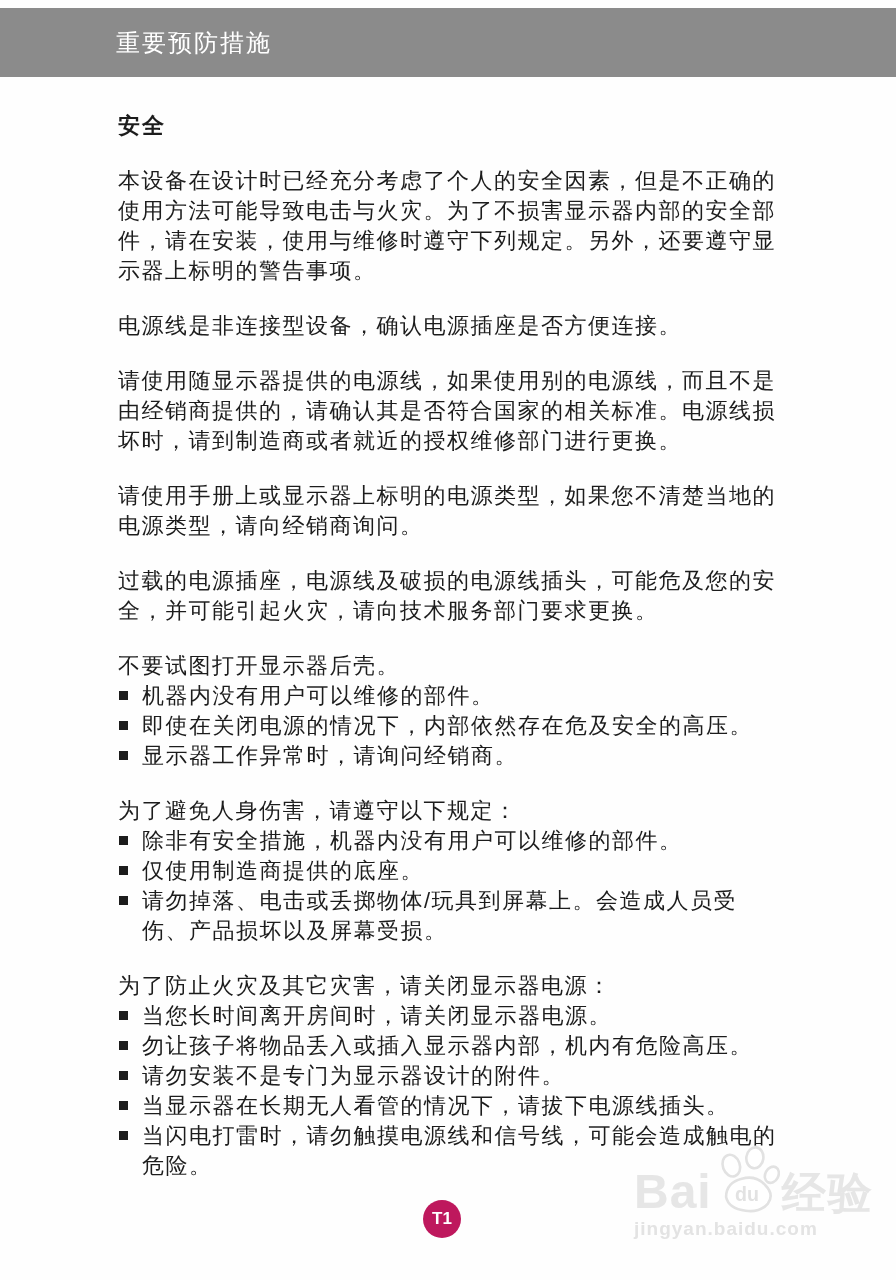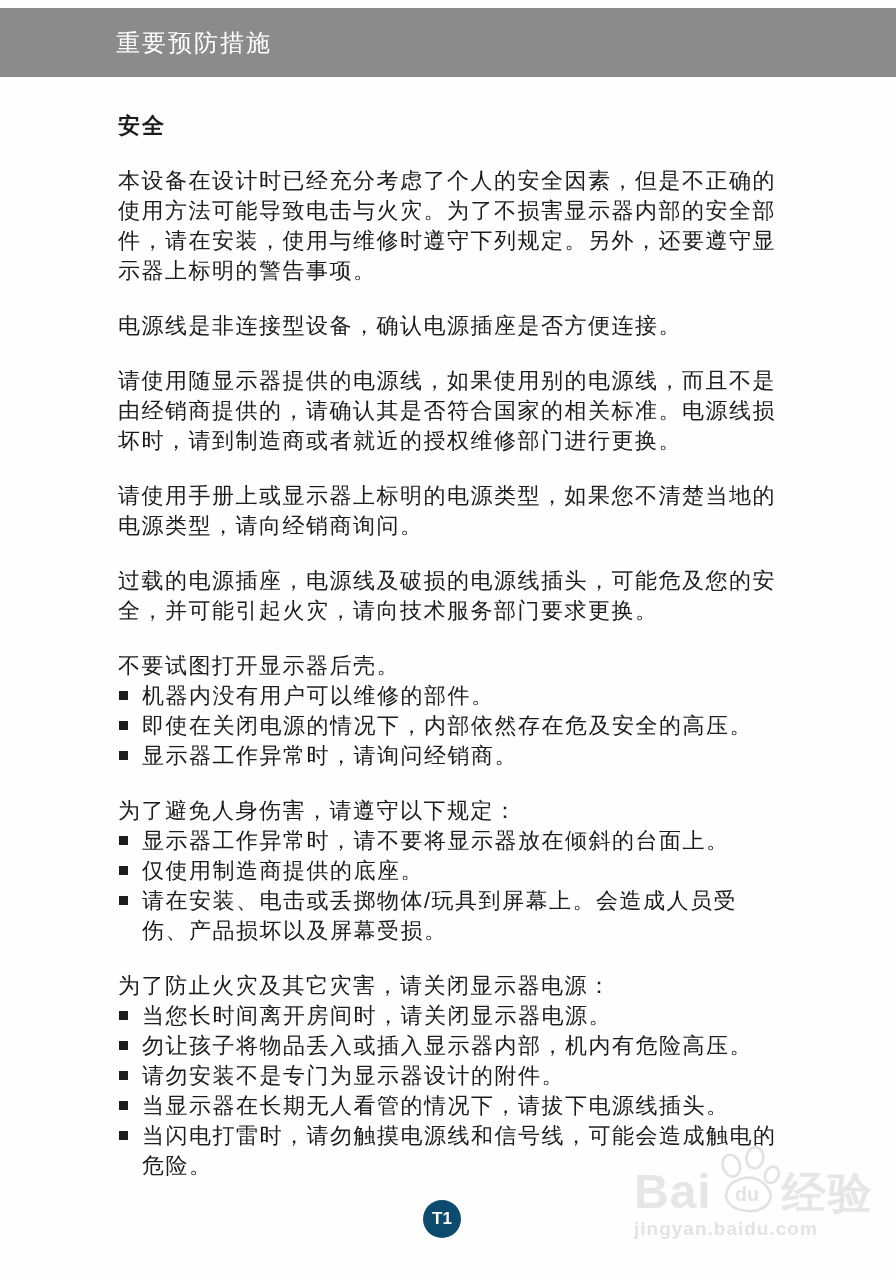--- a/index.html
+++ b/index.html
@@ -41,21 +41,21 @@
     position:relative;padding-left:24px;line-height:30px;
   }
   .bullet-marker{
     position:absolute;left:1px;top:10px;width:9px;height:9px;
     background:#1c1c1c;display:inline-block;
   }
 
   
   .page-badge{
     position:absolute;left:423px;top:1200px;width:38px;height:38px;
-    background:#0c4a6e;border-radius:50%;
+    background:#be185d;border-radius:50%;
     display:flex;align-items:center;justify-content:center;
     color:#ffffff;font-size:17px;font-weight:bold;letter-spacing:0;
   }
 
   
   .watermark{
     position:absolute;left:634px;top:1146px;width:250px;
     color:#e5e5e5;user-select:none;
   }
   .wm-row1{display:flex;align-items:flex-end;height:68px;}
@@ -96,23 +96,23 @@
       <ul class="bullets">
         <li><span class="bullet-marker"></span><span>机器内没有用户可以维修的部件。</span></li>
         <li><span class="bullet-marker"></span><span>即使在关闭电源的情况下，内部依然存在危及安全的高压。</span></li>
         <li><span class="bullet-marker"></span><span>显示器工作异常时，请询问经销商。</span></li>
       </ul>
     </div>
 
     <div class="group">
       <p class="intro">为了避免人身伤害，请遵守以下规定：</p>
       <ul class="bullets">
-        <li><span class="bullet-marker"></span><span>显示器工作异常时，请不要将显示器放在倾斜的台面上。</span></li>
+        <li><span class="bullet-marker"></span><span>除非有安全措施，机器内没有用户可以维修的部件。</span></li>
         <li><span class="bullet-marker"></span><span>仅使用制造商提供的底座。</span></li>
-        <li><span class="bullet-marker"></span><span>请在安装、电击或丢掷物体/玩具到屏幕上。会造成人员受伤、产品损坏以及屏幕受损。</span></li>
+        <li><span class="bullet-marker"></span><span>请勿掉落、电击或丢掷物体/玩具到屏幕上。会造成人员受伤、产品损坏以及屏幕受损。</span></li>
       </ul>
     </div>
 
     <div class="group">
       <p class="intro">为了防止火灾及其它灾害，请关闭显示器电源：</p>
       <ul class="bullets">
         <li><span class="bullet-marker"></span><span>当您长时间离开房间时，请关闭显示器电源。</span></li>
         <li><span class="bullet-marker"></span><span>勿让孩子将物品丢入或插入显示器内部，机内有危险高压。</span></li>
         <li><span class="bullet-marker"></span><span>请勿安装不是专门为显示器设计的附件。</span></li>
         <li><span class="bullet-marker"></span><span>当显示器在长期无人看管的情况下，请拔下电源线插头。</span></li>

